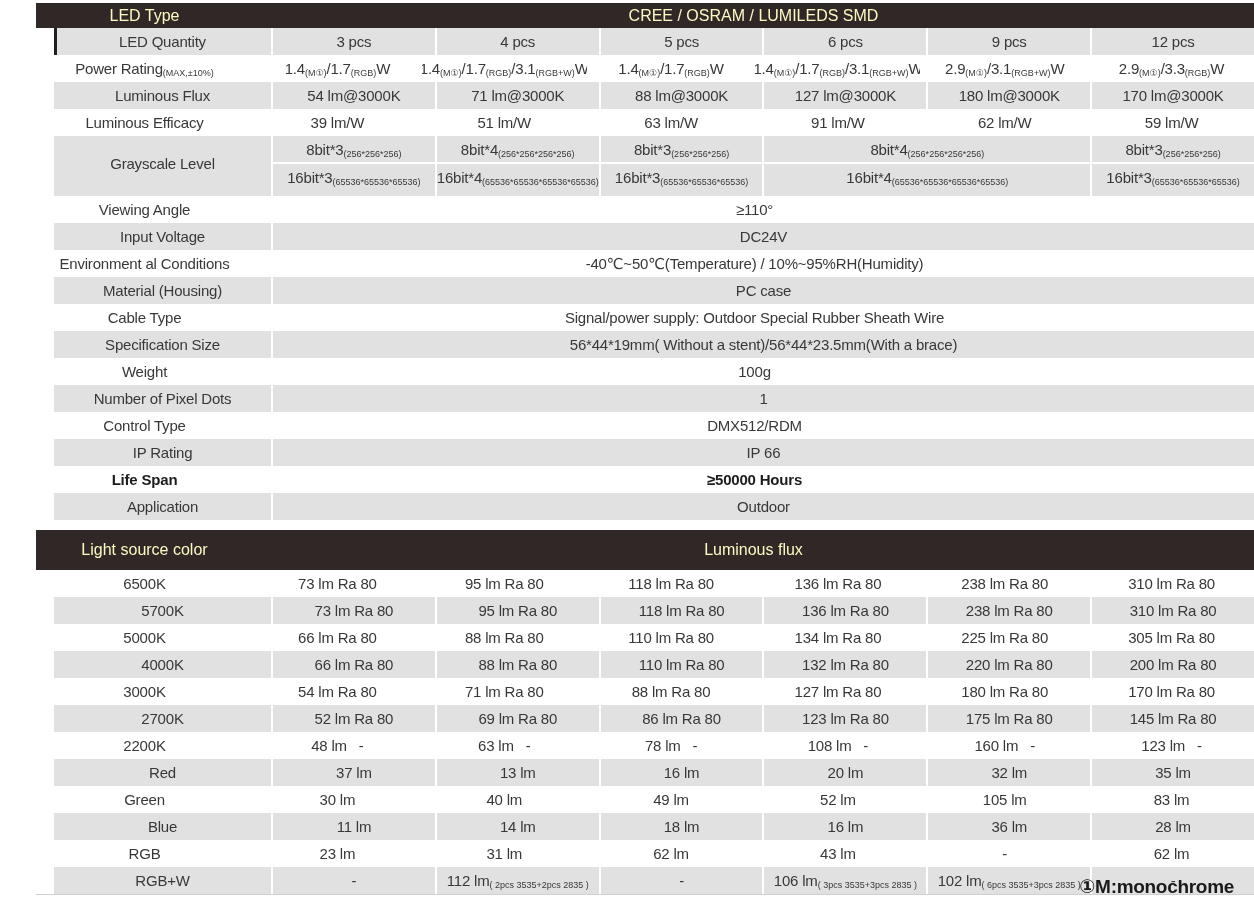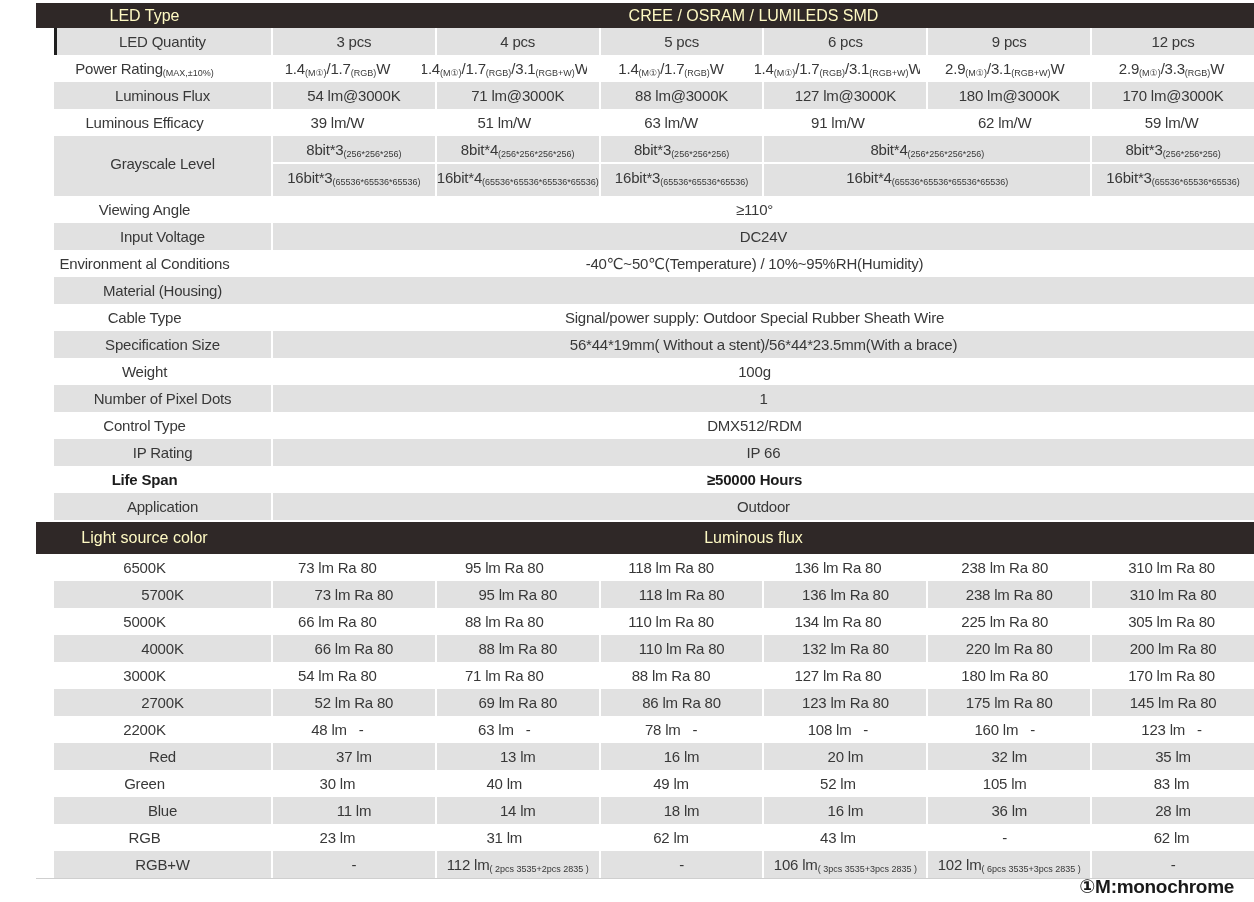--- a/index.html
+++ b/index.html
@@ -5,21 +5,21 @@
   html,body{margin:0;padding:0;}
   body{
     width:1254px;height:902px;background:#ffffff;overflow:hidden;
     font-family:"Liberation Sans","DejaVu Sans",sans-serif;
     color:#383838;position:relative;
   }
   .sheet{position:absolute;top:3px;left:36px;width:1218px;}
   
   .bar{height:25px;background:#2f2827;display:grid;grid-template-columns:217px 1fr;align-items:center;}
   .bar .bl,.bar .bc{color:#fef9c3;font-size:16px;text-align:center;white-space:nowrap;overflow:hidden;}
-  .bar2{margin-top:2px;height:32px;}
+  .bar2{margin-top:10px;height:40px;}
   
   .trow{display:grid;grid-template-columns:217px repeat(6,1fr);align-items:stretch;}
   .trow.full{grid-template-columns:217px 1fr;}
   .trow.g{background:#e1e1e1;margin-left:18px;}
   .trow.w{background:#ffffff;}
   .cell{height:27px;display:flex;align-items:center;justify-content:center;
         font-size:15px;white-space:nowrap;overflow:hidden;letter-spacing:-0.2px;}
   .cell + .cell{border-left:2px solid #ffffff;}
   .trow.bold .cell{font-weight:bold;color:#1c1c1c;}
   .trow.first .row-label{box-shadow:inset 3px 0 0 #1f1f1f;}
@@ -114,20 +114,21 @@
       <div class="trow g full">
         <div class="cell row-label">Input Voltage</div>
         <div class="cell">DC24V</div>
       </div>
       <div class="trow w full">
         <div class="cell row-label">Environment al Conditions</div>
         <div class="cell">-40℃~50℃(Temperature) / 10%~95%RH(Humidity)</div>
       </div>
       <div class="trow g full">
         <div class="cell row-label">Material (Housing)</div>
+        <div class="cell">PC case</div>
       </div>
       <div class="trow w full">
         <div class="cell row-label">Cable Type</div>
         <div class="cell">Signal/power supply: Outdoor Special Rubber Sheath Wire</div>
       </div>
       <div class="trow g full">
         <div class="cell row-label">Specification Size</div>
         <div class="cell">56*44*19mm( Without a stent)/56*44*23.5mm(With a brace)</div>
       </div>
       <div class="trow w full">

